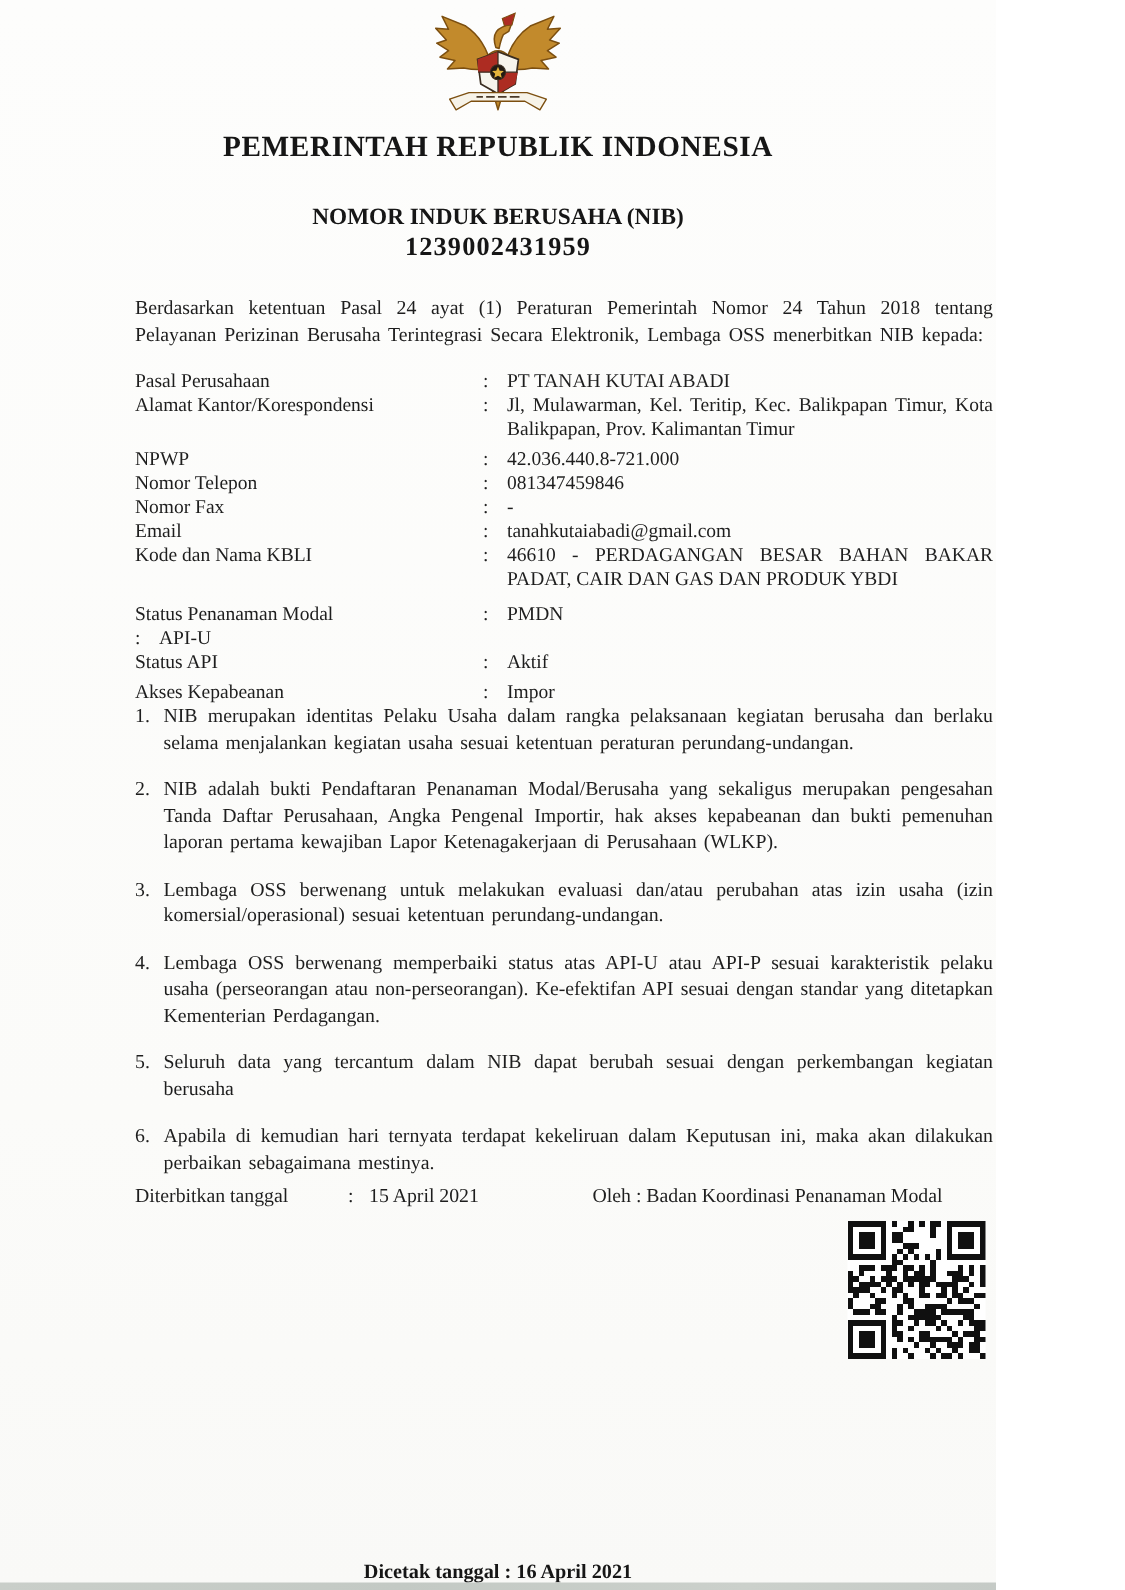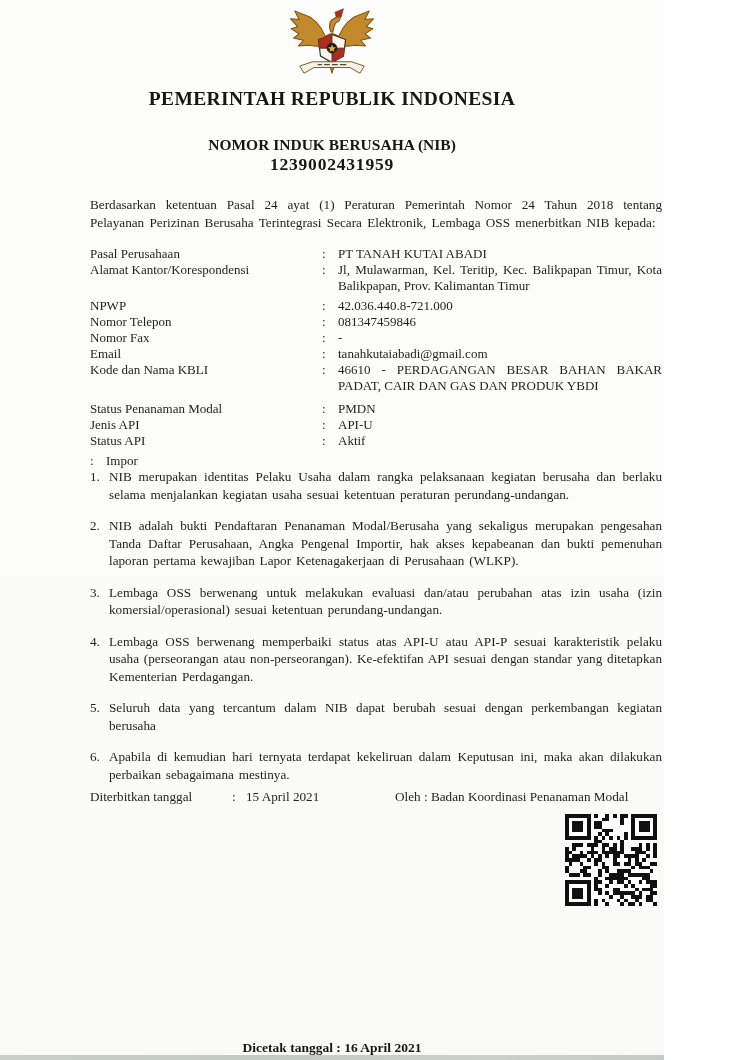--- a/index.html
+++ b/index.html
@@ -165,30 +165,30 @@
       <span class="f-label">Kode dan Nama KBLI</span>
       <span class="f-colon">:</span>
       <span class="f-value">46610 - PERDAGANGAN BESAR BAHAN BAKAR PADAT, CAIR DAN GAS DAN PRODUK YBDI</span>
     </div>
     <div class="field-row gap-md">
       <span class="f-label">Status Penanaman Modal</span>
       <span class="f-colon">:</span>
       <span class="f-value">PMDN</span>
     </div>
     <div class="field-row">
-      <span class="f-label">Jenis API</span>
       <span class="f-colon">:</span>
       <span class="f-value">API-U</span>
     </div>
     <div class="field-row">
       <span class="f-label">Status API</span>
       <span class="f-colon">:</span>
       <span class="f-value">Aktif</span>
     </div>
     <div class="field-row gap-sm">
+      <span class="f-label">Akses Kepabeanan</span>
       <span class="f-colon">:</span>
       <span class="f-value">Impor</span>
     </div>
   </div>
 
   <div class="notes">
     <div class="note">
       <span class="note-num">1.</span>
       <span class="note-text">NIB merupakan identitas Pelaku Usaha dalam rangka pelaksanaan kegiatan berusaha dan berlaku selama menjalankan kegiatan usaha sesuai ketentuan peraturan perundang-undangan.</span>
     </div>

